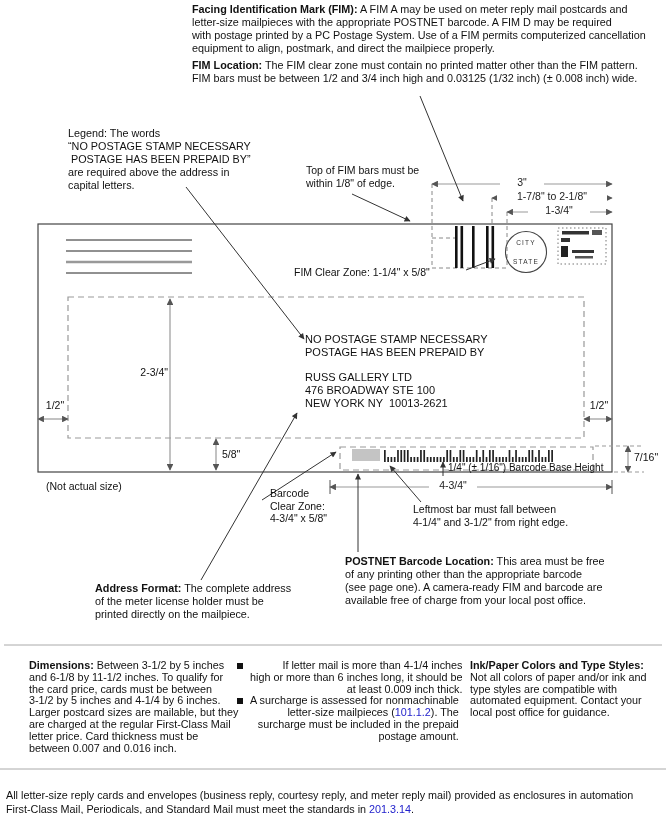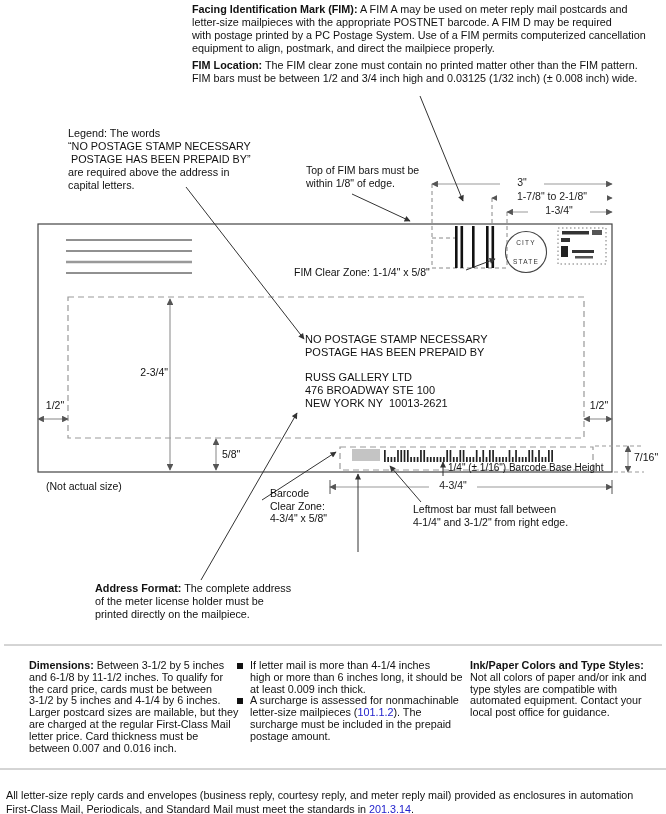--- a/index.html
+++ b/index.html
@@ -7,21 +7,21 @@
         font-family:"Liberation Sans", sans-serif;color:#111;padding-left:38px;}
   svg{position:absolute;left:0;top:0;pointer-events:none;}
   .para{position:absolute;font-size:10.8px;line-height:13px;color:#111;white-space:pre;}
   .lbl{position:absolute;font-size:10.5px;line-height:12.5px;color:#111;white-space:pre;}
   .dim{position:absolute;font-size:10.5px;line-height:11px;color:#222;background:#fff;
        text-align:center;white-space:pre;padding:0 2px;}
   .b{font-weight:700;}
   .addr{position:absolute;font-size:11px;line-height:12.7px;white-space:pre;color:#111;}
   .tiny{position:absolute;font-size:6.5px;letter-spacing:1.2px;color:#333;text-align:center;white-space:pre;}
   .cols .b{font-weight:700;}
-  .bullet-row{display:flex;gap:7px;}
+  .bullet-row{display:flex;gap:7px;text-align:right;}
   .bullet-sq{width:6px;height:6px;background:#111;margin-top:3px;flex:0 0 6px;}
   .link{color:#2222cc;text-decoration:none;cursor:pointer;}
   .footer{position:absolute;font-size:10.8px;line-height:13.5px;white-space:pre;color:#111;}
 </style>
 </head>
 <body>
 
 <div class="page">
 
   <svg width="666" height="814" viewBox="0 0 666 814">
@@ -222,20 +222,24 @@
   <div class="lbl" style="left:270px;top:487px;">Barcode
 Clear Zone:
 4-3/4" x 5/8"</div>
   <div class="lbl" style="left:413px;top:503px;">Leftmost bar must fall between
 4-1/4" and 3-1/2" from right edge.</div>
 
   <div class="para" style="left:95px;top:582px;"><span class="b">Address Format:</span><span> The complete address
 of the meter license holder must be
 printed directly on the mailpiece.</span></div>
 
+  <div class="para" style="left:345px;top:555px;"><span class="b">POSTNET Barcode Location:</span><span> This area must be free
+of any printing other than the appropriate barcode
+(see page one). A camera-ready FIM and barcode are
+available free of charge from your local post office.</span></div>
 
   <div class="para cols" style="left:8px;top:660px;line-height:11.8px;margin-left:21px;"><span class="b">Dimensions:</span><span> Between 3-1/2 by 5 inches
 and 6-1/8 by 11-1/2 inches. To qualify for
 the card price, cards must be between
 3-1/2 by 5 inches and 4-1/4 by 6 inches.
 Larger postcard sizes are mailable, but they
 are charged at the regular First-Class Mail
 letter price. Card thickness must be
 between 0.007 and 0.016 inch.</span></div>
 

